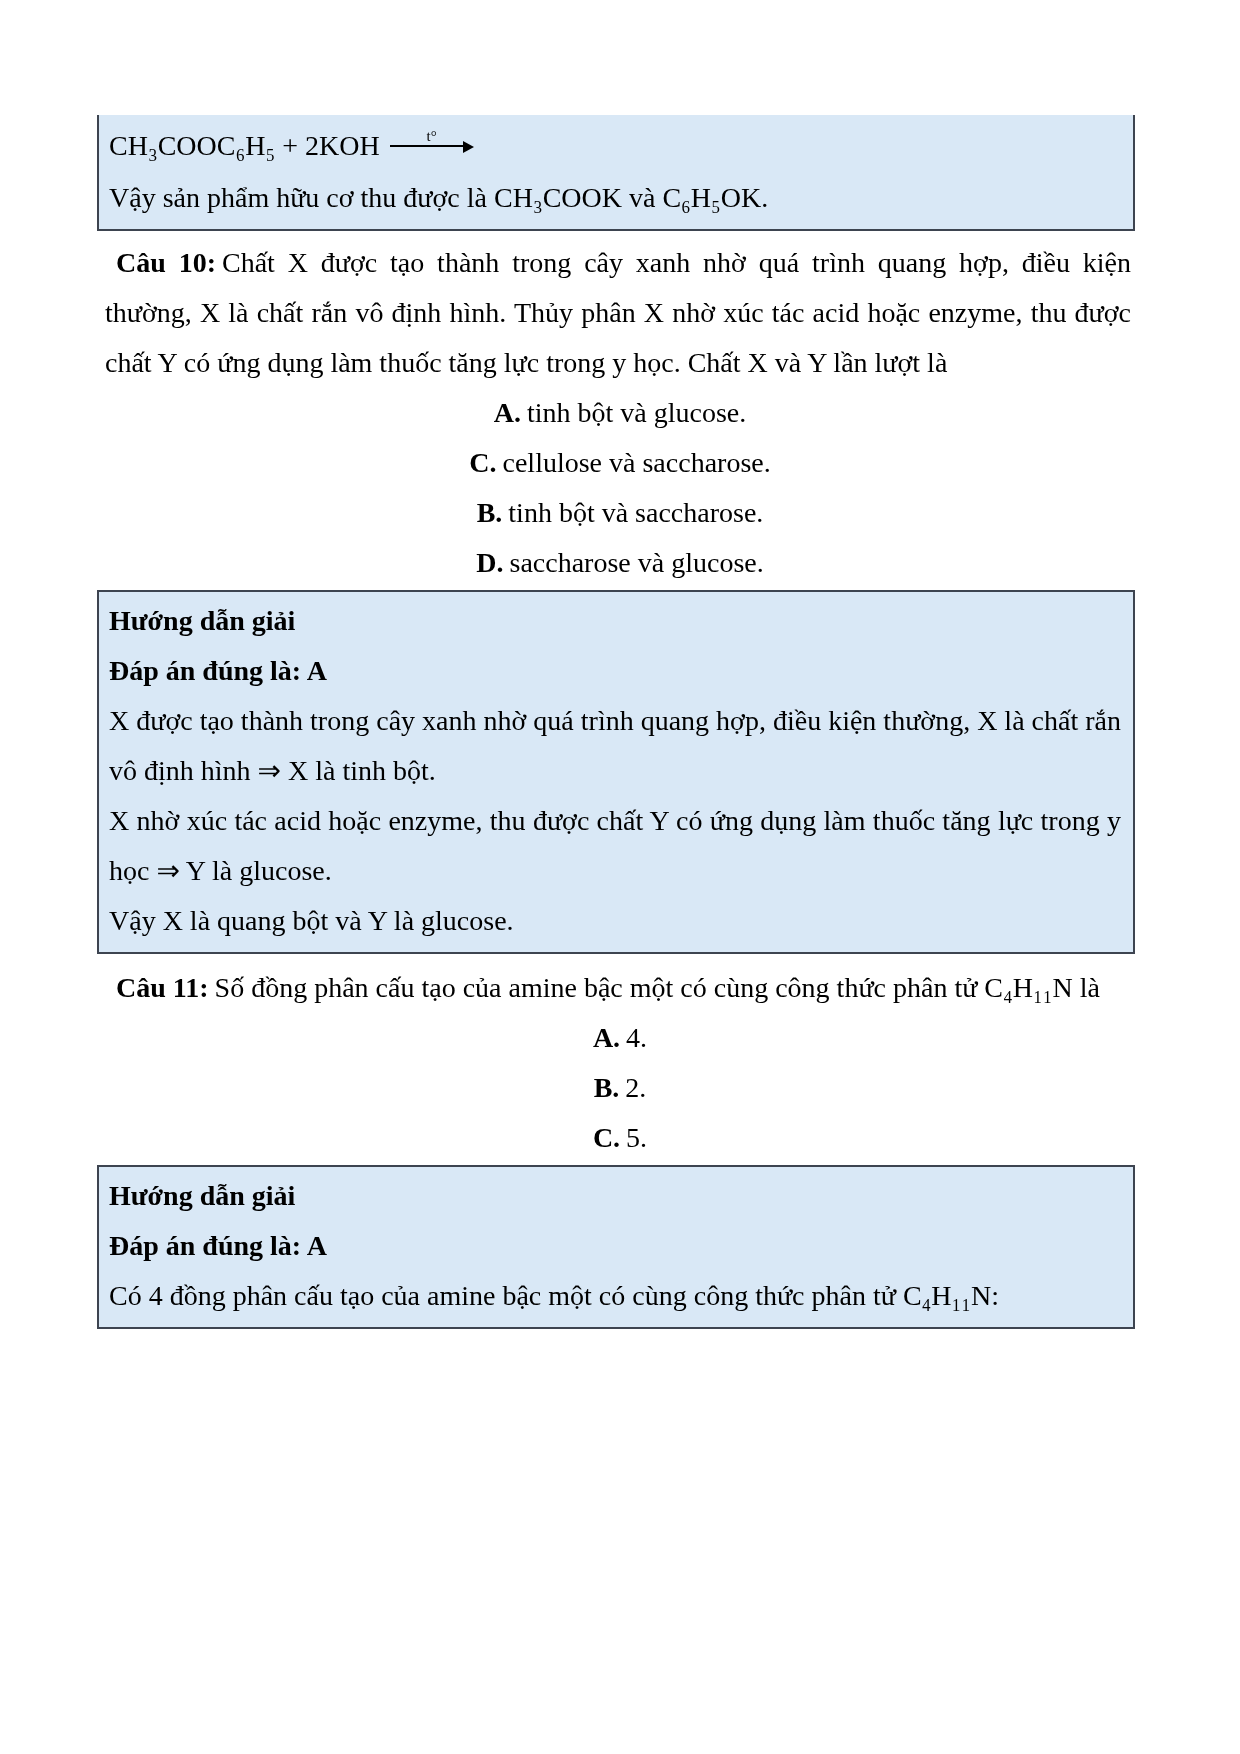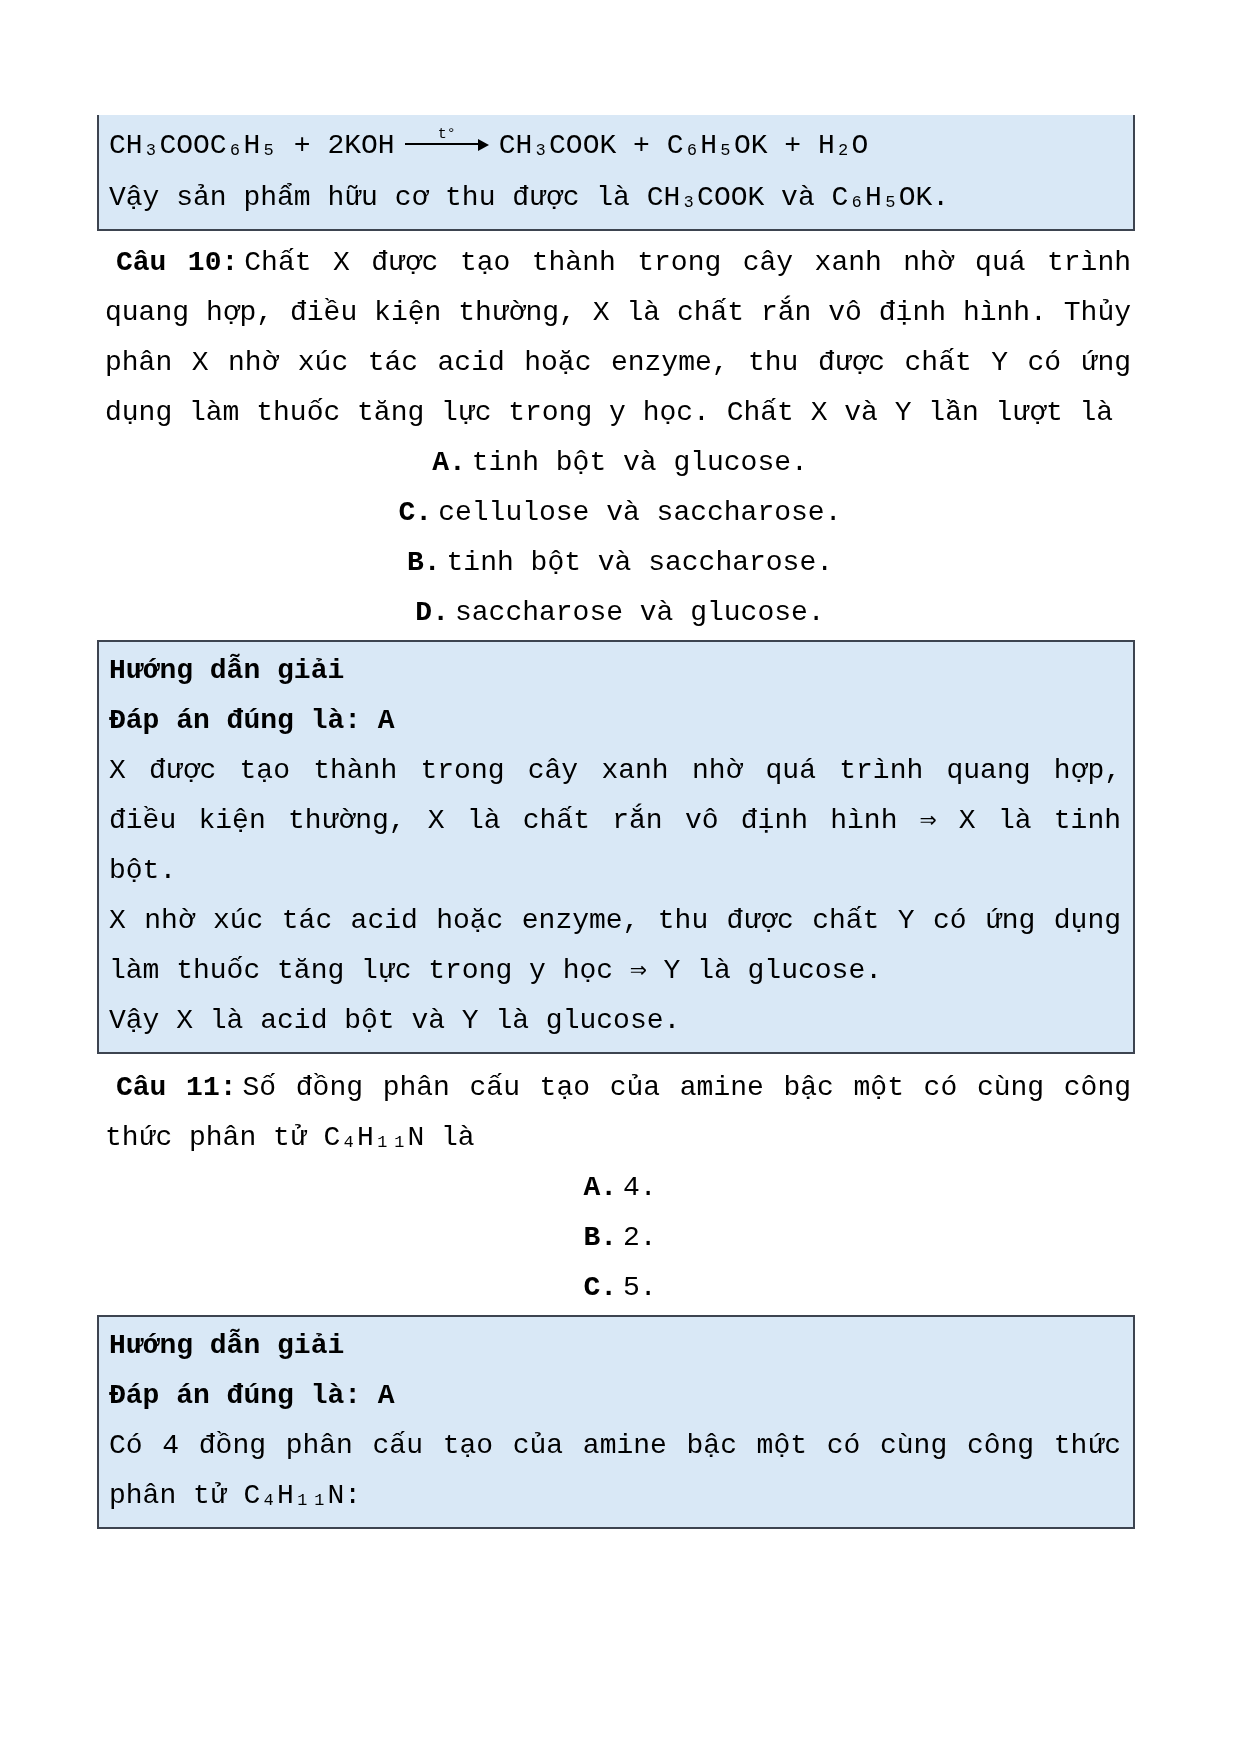--- a/index.html
+++ b/index.html
@@ -8,21 +8,21 @@
     --text-color:#000000;
     --page-bg:#ffffff;
   }
   *{margin:0;padding:0;box-sizing:border-box;}
   body{background:#888;}
   .sheet{
     position:relative;
     width:1240px;height:1754px;
     margin:0 auto;
     background:var(--page-bg);
-    font-family:Liberation Mono, monospace;
+    font-family:Liberation Serif, serif;
     color:var(--text-color);
     overflow:hidden;
   }
   .content{
     position:absolute;
     left:97px;top:0;
     width:1038px;
     font-size:28px;
   }
   .box{
@@ -65,40 +65,40 @@
   .q11-block{margin-top:9px;}
 </style>
 </head>
 <body>
 
 <div class="sheet">
   <div class="content">
 
     <section class="box no-top box-top">
       <div class="eq-line">
-        <span>CH₃COOC₆H₅ + 2KOH</span><span class="rxn-arrow"><span class="rxn-label">t°</span></span><span>CH₃COOK + C₆H₅OK + H₂O</span>
+        <span>CH₃COOC₆H₅ + 2KOH</span><span class="rxn-arrow"><span class="rxn-label">t°</span></span>
       </div>
       <div class="line">Vậy sản phẩm hữu cơ thu được là CH₃COOK và C₆H₅OK.</div>
     </section>
 
     <p class="para q-block"><b class="q-label">Câu 10:</b><span>Chất X được tạo thành trong cây xanh nhờ quá trình quang hợp, điều kiện thường, X là chất rắn vô định hình. Thủy phân X nhờ xúc tác acid hoặc enzyme, thu được chất Y có ứng dụng làm thuốc tăng lực trong y học. Chất X và Y lần lượt là</span></p>
 
     <div class="options">
       <div class="option"><b>A.</b><span>tinh bột và glucose.</span></div>
       <div class="option"><b>C.</b><span>cellulose và saccharose.</span></div>
       <div class="option"><b>B.</b><span>tinh bột và saccharose.</span></div>
       <div class="option"><b>D.</b><span>saccharose và glucose.</span></div>
     </div>
 
     <section class="box sol-box">
       <div class="line bold">Hướng dẫn giải</div>
       <div class="line bold">Đáp án đúng là: A</div>
       <p class="line just">X được tạo thành trong cây xanh nhờ quá trình quang hợp, điều kiện thường, X là chất rắn vô định hình ⇒ X là tinh bột.</p>
       <p class="line just">X nhờ xúc tác acid hoặc enzyme, thu được chất Y có ứng dụng làm thuốc tăng lực trong y học ⇒ Y là glucose.</p>
-      <p class="line">Vậy X là acid bột và Y là glucose.</p>
+      <p class="line">Vậy X là quang bột và Y là glucose.</p>
     </section>
 
     <p class="para q11-block"><b class="q-label">Câu 11:</b><span>Số đồng phân cấu tạo của amine bậc một có cùng công thức phân tử C₄H₁₁N là</span></p>
 
     <div class="options">
       <div class="option"><b>A.</b><span>4.</span></div>
       <div class="option"><b>B.</b><span>2.</span></div>
       <div class="option"><b>C.</b><span>5.</span></div>
     </div>
 

